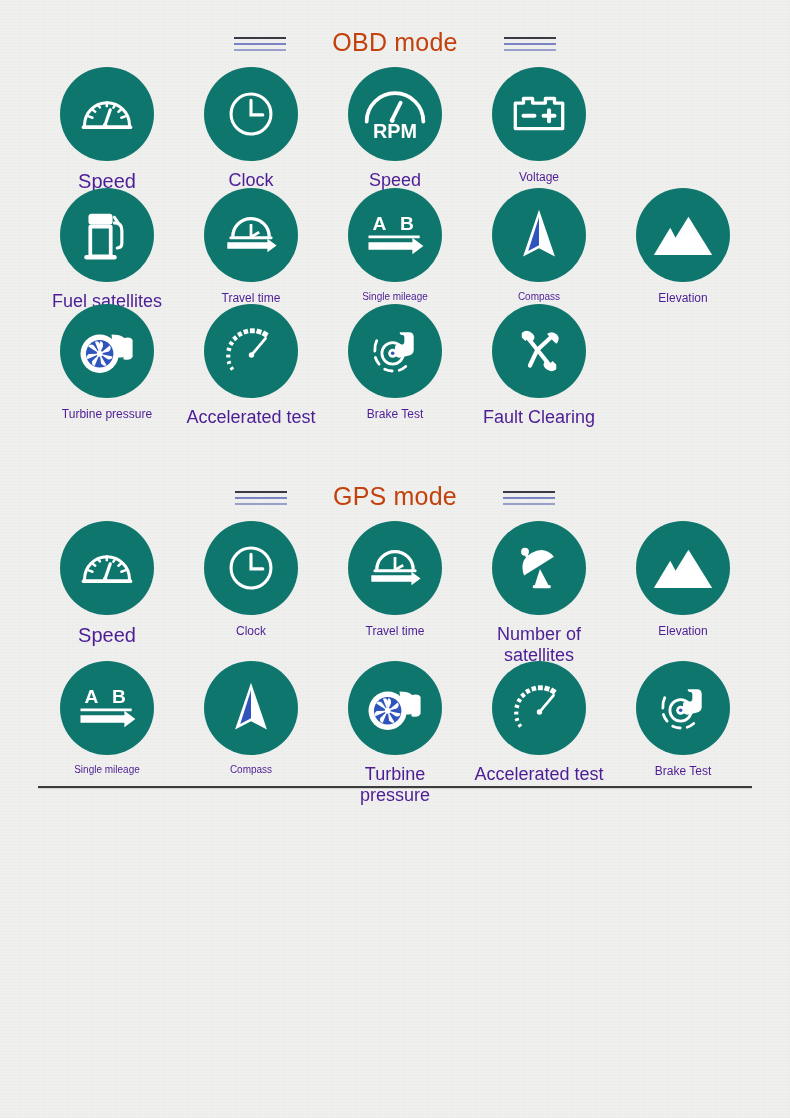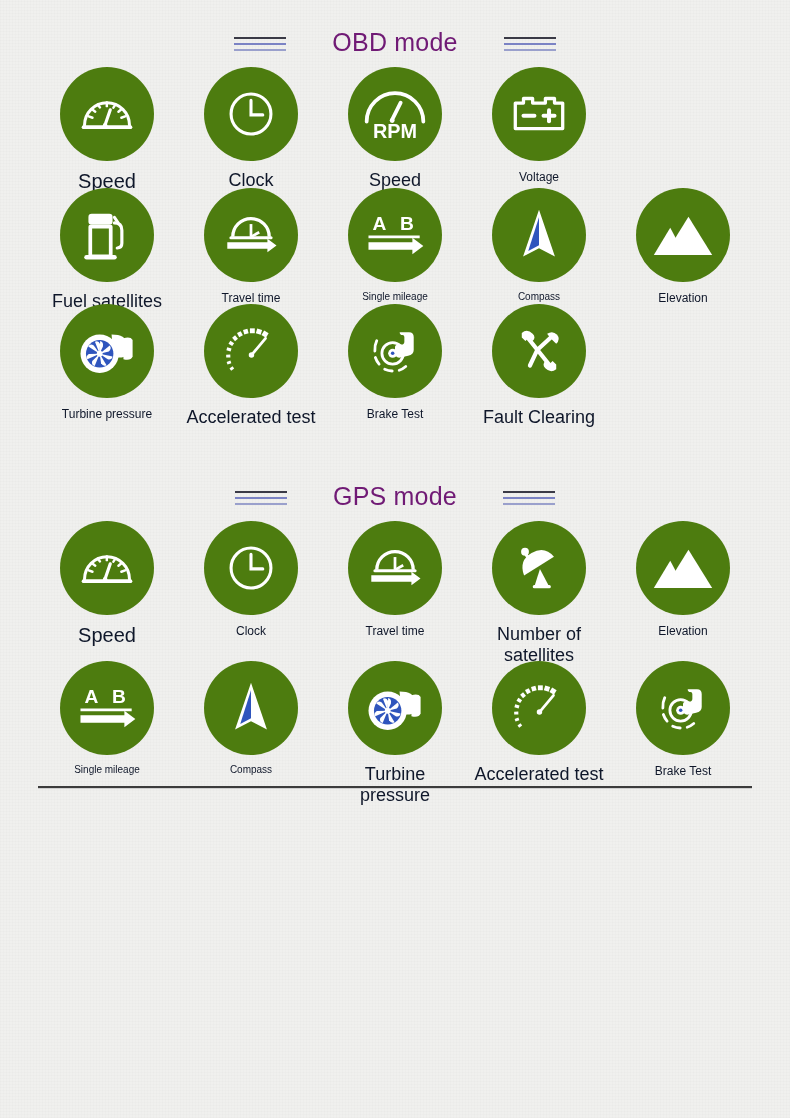--- a/index.html
+++ b/index.html
@@ -40,21 +40,21 @@
     margin-top:2px;
   }
   .head-rules i{ display:block; height:2px; width:100%; }
   .head-rules i:nth-child(1){ background:#3a3a46; }
   .head-rules i:nth-child(2){ background:#7b83c4; }
   .head-rules i:nth-child(3){ background:#9aa0cc; }
   .section-title{
     font-size:25px;
     font-weight:400;
     letter-spacing:0.2px;
-    color:#701a75;
+    color:#c2410c;
     white-space:nowrap;
   }
 
   
   .grid{
     display:grid;
     grid-template-columns: repeat(5, 144px);
     justify-content:center;
     column-gap: 0px;
   }
@@ -62,32 +62,32 @@
     width:144px;
     display:flex;
     flex-direction:column;
     align-items:center;
     position:relative;
   }
   .disc{
     width:94px;
     height:94px;
     border-radius:50%;
-    background:#4d7c0f;
+    background:#0f766e;
     display:flex;
     align-items:center;
     justify-content:center;
     flex: 0 0 auto;
   }
   .disc svg{ display:block; }
   .cap{
     margin-top:9px;
     text-align:center;
     line-height:1.18;
-    color:#0f172a;
+    color:#4c1d95;
     max-width:132px;
     word-break:break-word;
   }
   
   .s-xl { font-size:20px; }
   .s-lg { font-size:18px; }
   .s-md { font-size:12px; }
   .s-sm { font-size:10px; }
 
   

